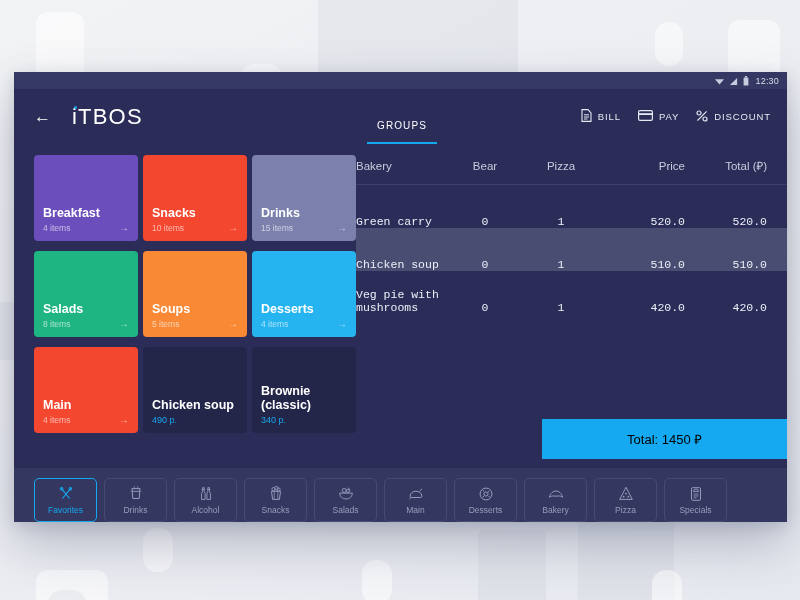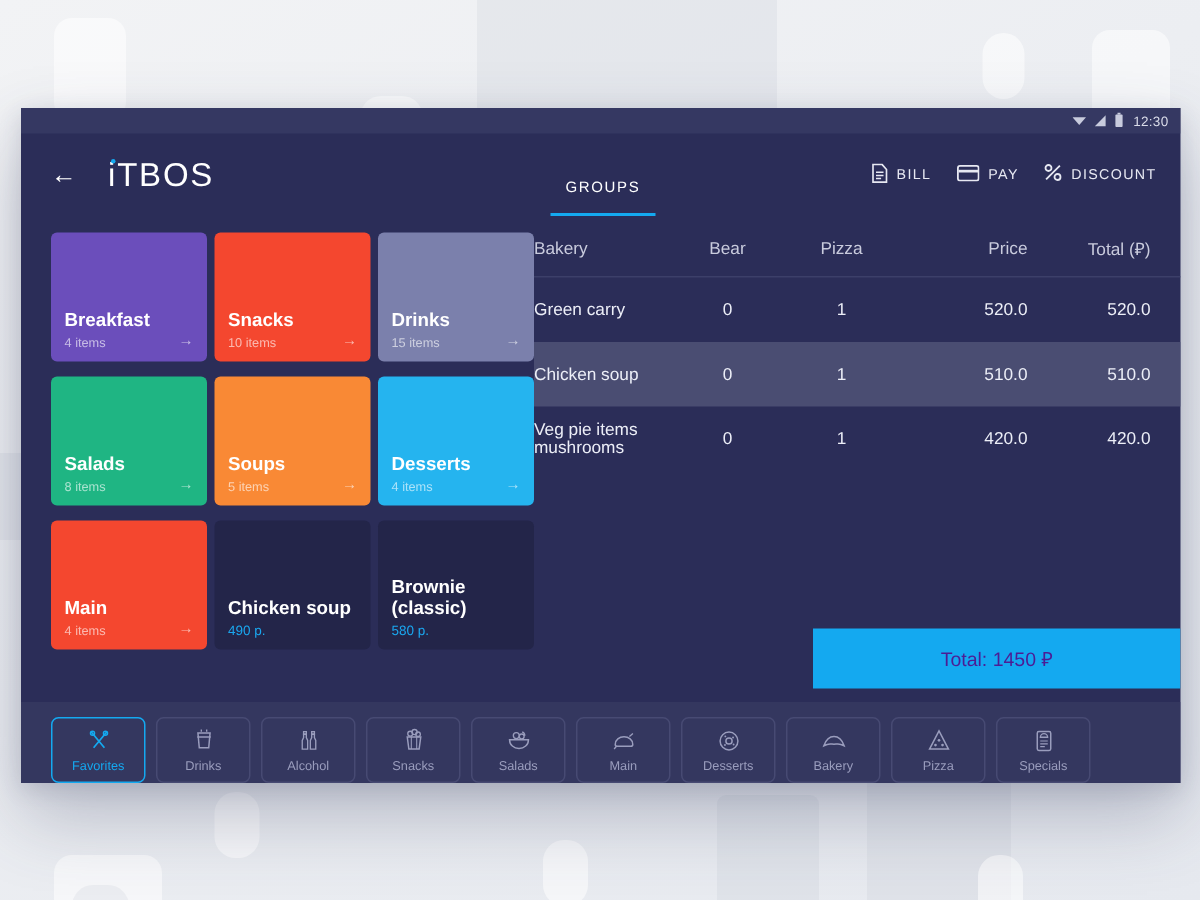--- a/index.html
+++ b/index.html
@@ -187,41 +187,42 @@
   .order-table { width: 100%; }
   .thead {
     display: flex;
     align-items: center;
     padding: 14px 20px 11px 0;
     border-bottom: 1px solid #3c3f69;
   }
   .thead .cell { color: #c9cbdd; font-size: 11.5px; }
   .trow {
     display: flex;
-    align-items: center;
+    align-items: flex-end;
     min-height: 43px;
     padding-right: 20px;
+    font-family: Liberation Mono, monospace;
   }
   .trow.sel { background: #4a4d72; }
   .trow .cell { color: #eceef7; font-size: 11.5px; }
   .c-title { flex: 1; min-width: 0; }
   .c-code  { width: 76px; text-align: center; }
   .c-items { width: 76px; text-align: center; }
   .c-price { width: 86px; text-align: right; }
   .c-total { width: 82px; text-align: right; }
 
   .total-wrap {
     margin-top: auto;
     display: flex;
     justify-content: flex-end;
     padding-bottom: 9px;
   }
   .total-btn {
     background: #14a9f0;
-    color: #4c1d95;
+    color: #000000;
     font-size: 13px;
     height: 40px;
     width: 245px;
     display: flex;
     align-items: center;
     justify-content: center;
     cursor: pointer;
     border: 0;
     font-family: inherit;
   }
@@ -398,21 +399,21 @@
           </div>
           <div class="tile product" style="background: rgb(35, 37, 73);">
             <div class="t-name">Chicken soup</div>
             <div class="t-foot">
               <span class="t-sub">490 p.</span>
             </div>
           </div>
           <div class="tile product" style="background: rgb(35, 37, 73);">
             <div class="t-name">Brownie (classic)</div>
             <div class="t-foot">
-              <span class="t-sub">580 p.</span>
+              <span class="t-sub">340 p.</span>
             </div>
           </div>
         </div>
     </div>
 
     <div class="right">
       <div class="order-table">
         <div class="thead">
           <div class="cell c-title">Bakery</div>
           <div class="cell c-code">Bear</div>
@@ -429,21 +430,21 @@
               <div class="cell c-total">520.0</div>
             </div>
             <div class="trow sel">
               <div class="cell c-title">Chicken soup</div>
               <div class="cell c-code">0</div>
               <div class="cell c-items">1</div>
               <div class="cell c-price">510.0</div>
               <div class="cell c-total">510.0</div>
             </div>
             <div class="trow">
-              <div class="cell c-title">Veg pie items mushrooms</div>
+              <div class="cell c-title">Veg pie with mushrooms</div>
               <div class="cell c-code">0</div>
               <div class="cell c-items">1</div>
               <div class="cell c-price">420.0</div>
               <div class="cell c-total">420.0</div>
             </div>
           </div>
       </div>
 
       <div class="total-wrap">
         <button class="total-btn">Total: 1450 ₽</button>

